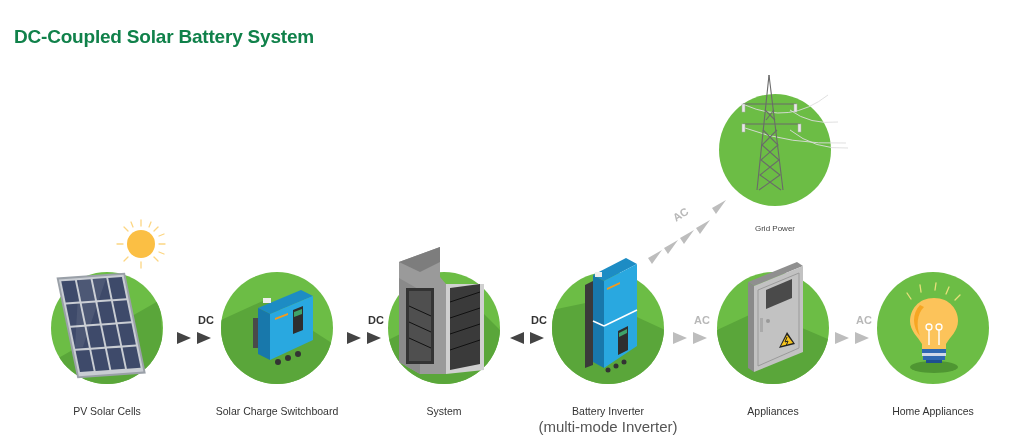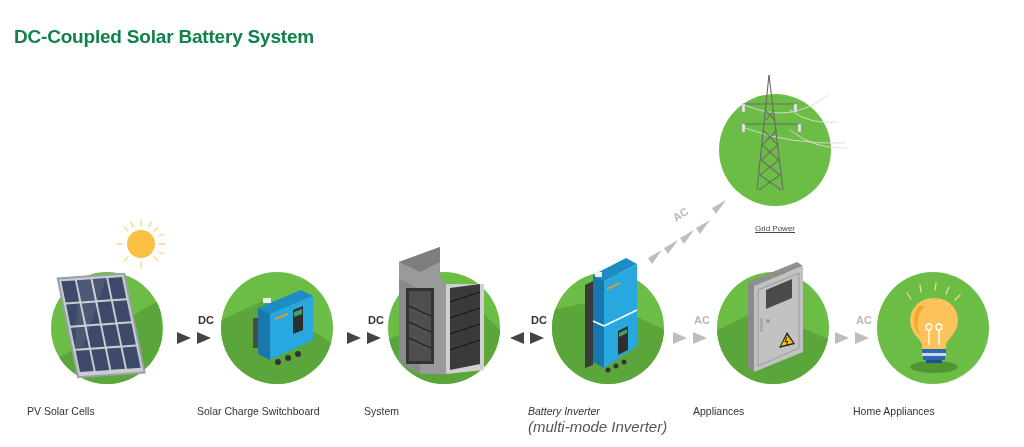--- a/index.html
+++ b/index.html
@@ -6,24 +6,24 @@
   body {
     width: 1024px; height: 447px; background: #ffffff; position: relative; overflow: hidden;
     font-family: "Liberation Sans", "DejaVu Sans", sans-serif;
   }
   .title {
     position: absolute; left: 14px; top: 26px; font-size: 19px; font-weight: bold; color: #10814a;
     letter-spacing: -0.2px;
   }
   .diagram { position: absolute; left: 0; top: 0; }
   .label {
-    position: absolute; font-size: 10.5px; color: #333333; width: 160px;
+    position: absolute; font-size: 10.5px; color: #333333; text-align: center; width: 160px;
   }
   .sublabel { display: block; font-size: 15px; color: #555; margin-top: 1px; }
-  .grid-label { position: absolute; font-size: 8px; color: #444; text-align: center; width: 100px; text-decoration: underline; }
+  .grid-label { position: absolute; font-size: 8px; color: #444; text-align: center; width: 100px; }
   .flow-label {
     position: absolute; font-size: 11px; font-weight: bold; text-align: right; width: 40px;
   }
   .dc { color: #333333; }
   .ac { color: #b8b8b8; }
 </style>
 </head>
 <body>
 
 <div class="title">DC-Coupled Solar Battery System</div>
@@ -259,19 +259,19 @@
 
 <div class="flow-label dc" style="left:174px; top:314px;">DC</div>
 <div class="flow-label dc" style="left:344px; top:314px;">DC</div>
 <div class="flow-label dc" style="left:507px; top:314px;">DC</div>
 <div class="flow-label ac" style="left:670px; top:314px;">AC</div>
 <div class="flow-label ac" style="left:832px; top:314px;">AC</div>
 
 <div class="label" style="left:27px; top:405px;">PV Solar Cells</div>
 <div class="label" style="left:197px; top:405px;">Solar Charge Switchboard</div>
 <div class="label" style="left:364px; top:405px;">System</div>
-<div class="label" style="left:528px; top:405px;font-style:italic;">
+<div class="label" style="left:528px; top:405px;">
   <span>Battery Inverter</span>
   <span class="sublabel">(multi-mode Inverter)</span>
 </div>
 <div class="label" style="left:693px; top:405px;">Appliances</div>
 <div class="label" style="left:853px; top:405px;">Home Appliances</div>
 <div class="grid-label" style="left:725px; top:224px;">Grid Power</div>
 
 </body></html>

